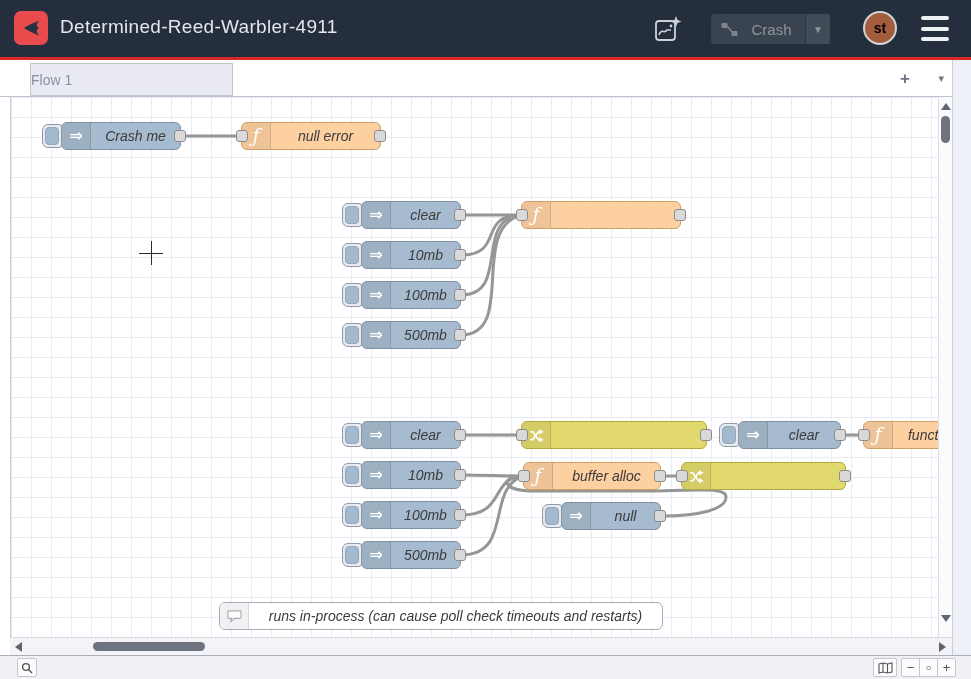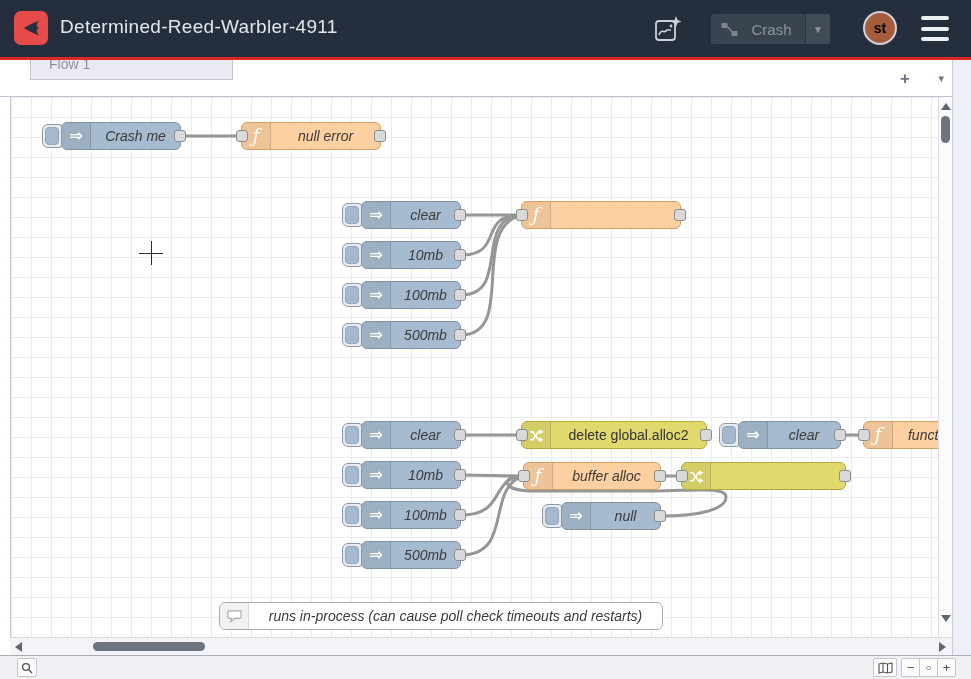--- a/index.html
+++ b/index.html
@@ -23,22 +23,22 @@
           background:#a35d3c;border:2px solid #cfd2d6;box-sizing:border-box;
           display:flex;align-items:center;justify-content:center;color:#000000;font-size:14px;font-weight:bold}
   .hamburger{position:absolute;right:22px;top:16px;width:28px;height:25px;display:flex;
              flex-direction:column;justify-content:space-between;cursor:pointer}
   .hamburger span{display:block;height:4px;border-radius:2px;background:#edf0f3}
   .red-line{position:absolute;top:57px;left:0;width:971px;height:3px;background:#da2727;z-index:11}
 
   
   .tabbar{position:absolute;top:60px;left:0;width:952px;height:37px;background:#fff;
           border-bottom:1px solid #c0c3ce;box-sizing:border-box;z-index:6}
-  .tab{position:absolute;bottom:16px;box-sizing:border-box;border:1px solid #c3c6d0;
-       display:flex;align-items:center;padding-left:18px;font-size:14px;white-space:nowrap;cursor:pointer}
+  .tab{position:absolute;bottom:0;box-sizing:border-box;border:1px solid #c3c6d0;
+       display:flex;align-items:center;font-size:14px;white-space:nowrap;cursor:pointer}
   .tab.inactive{height:33px;background:#e9eaf3;color:#8d90a0}
   .tab.active{height:37px;background:#fff;border-bottom:none;color:#4c4c58;font-weight:bold}
   .tab-add{position:absolute;right:36px;top:8px;width:22px;height:22px;color:#6e7582;font-size:17px;
            font-weight:bold;text-align:center;line-height:22px;cursor:pointer}
   .tab-menu{position:absolute;right:8px;top:12px;color:#6e7582;font-size:11px;cursor:pointer}
 
   
   .canvas{position:absolute;left:10px;top:97px;width:942px;height:540px;overflow:hidden;
           border-left:1px solid #c9ccd6;box-sizing:border-box;background-color:#fff;
           background-image:linear-gradient(to right,#e8eaf5 1px,transparent 1px),
@@ -257,21 +257,20 @@
     </div>
     <div class="node change" style="left: 510px; top: 324px; width: 186px; background: rgb(226, 217, 110); border-color: rgb(178, 169, 63);">
       <div class="iconbox">
         <svg width="15" height="15" viewBox="0 0 16 16">
           <path d="M1 12.5 L4 12.5 L10 4 L12 4" fill="none" stroke="#fff" stroke-width="1.8"></path>
           <path d="M1 4 L4 4 L10 12.5 L12 12.5" fill="none" stroke="#fff" stroke-width="1.8"></path>
           <path d="M11 1 L15.5 4 L11 7 Z" fill="#fff"></path>
           <path d="M11 9.5 L15.5 12.5 L11 15.5 Z" fill="#fff"></path>
         </svg>
       </div>
-      <span class="lbl">delete global.alloc2</span>
       <div class="port in"></div>
       <div class="port out"></div>
     </div>
     <div class="node inject" style="left: 727px; top: 324px; width: 103px; background: rgb(166, 187, 207); border-color: rgb(128, 145, 162);">
       <div class="inj-btn"></div>
       <div class="iconbox">
         <span class="glyph-arrow">⇒</span>
       </div>
       <span class="lbl">clear</span>
       <div class="port out"></div>

